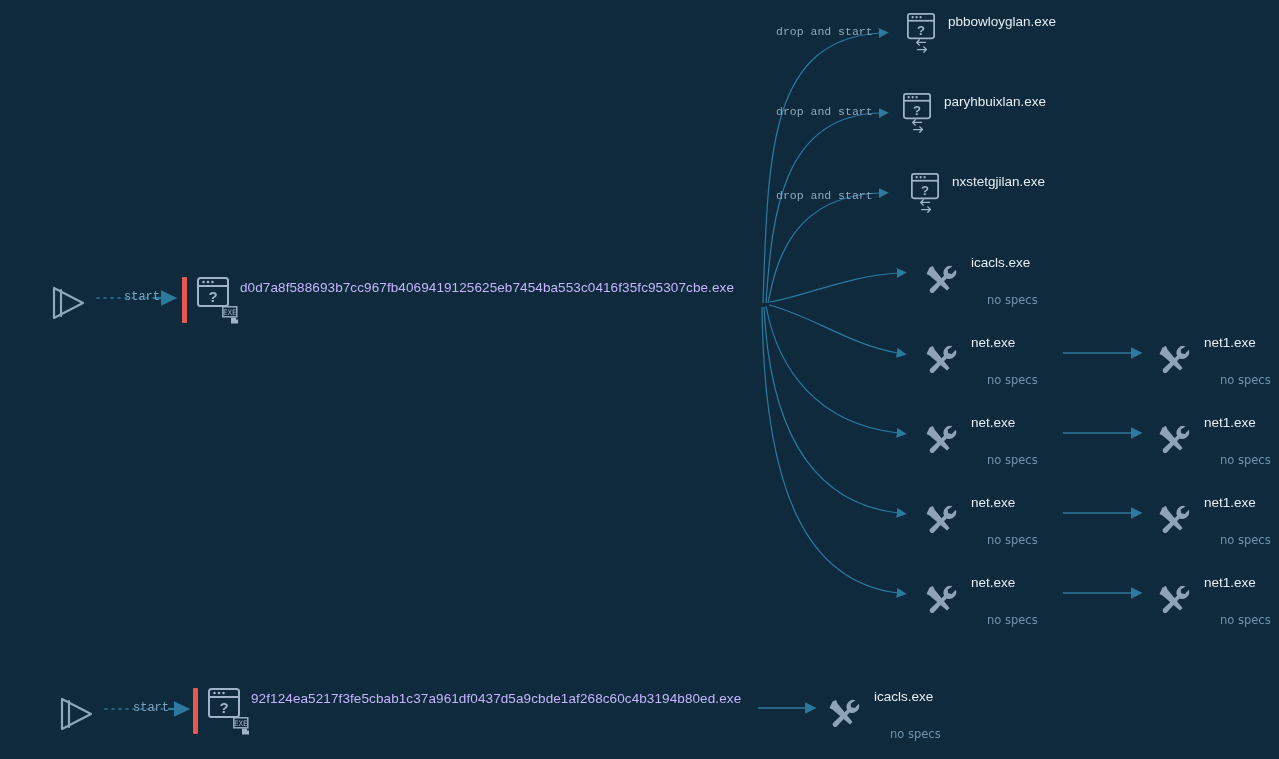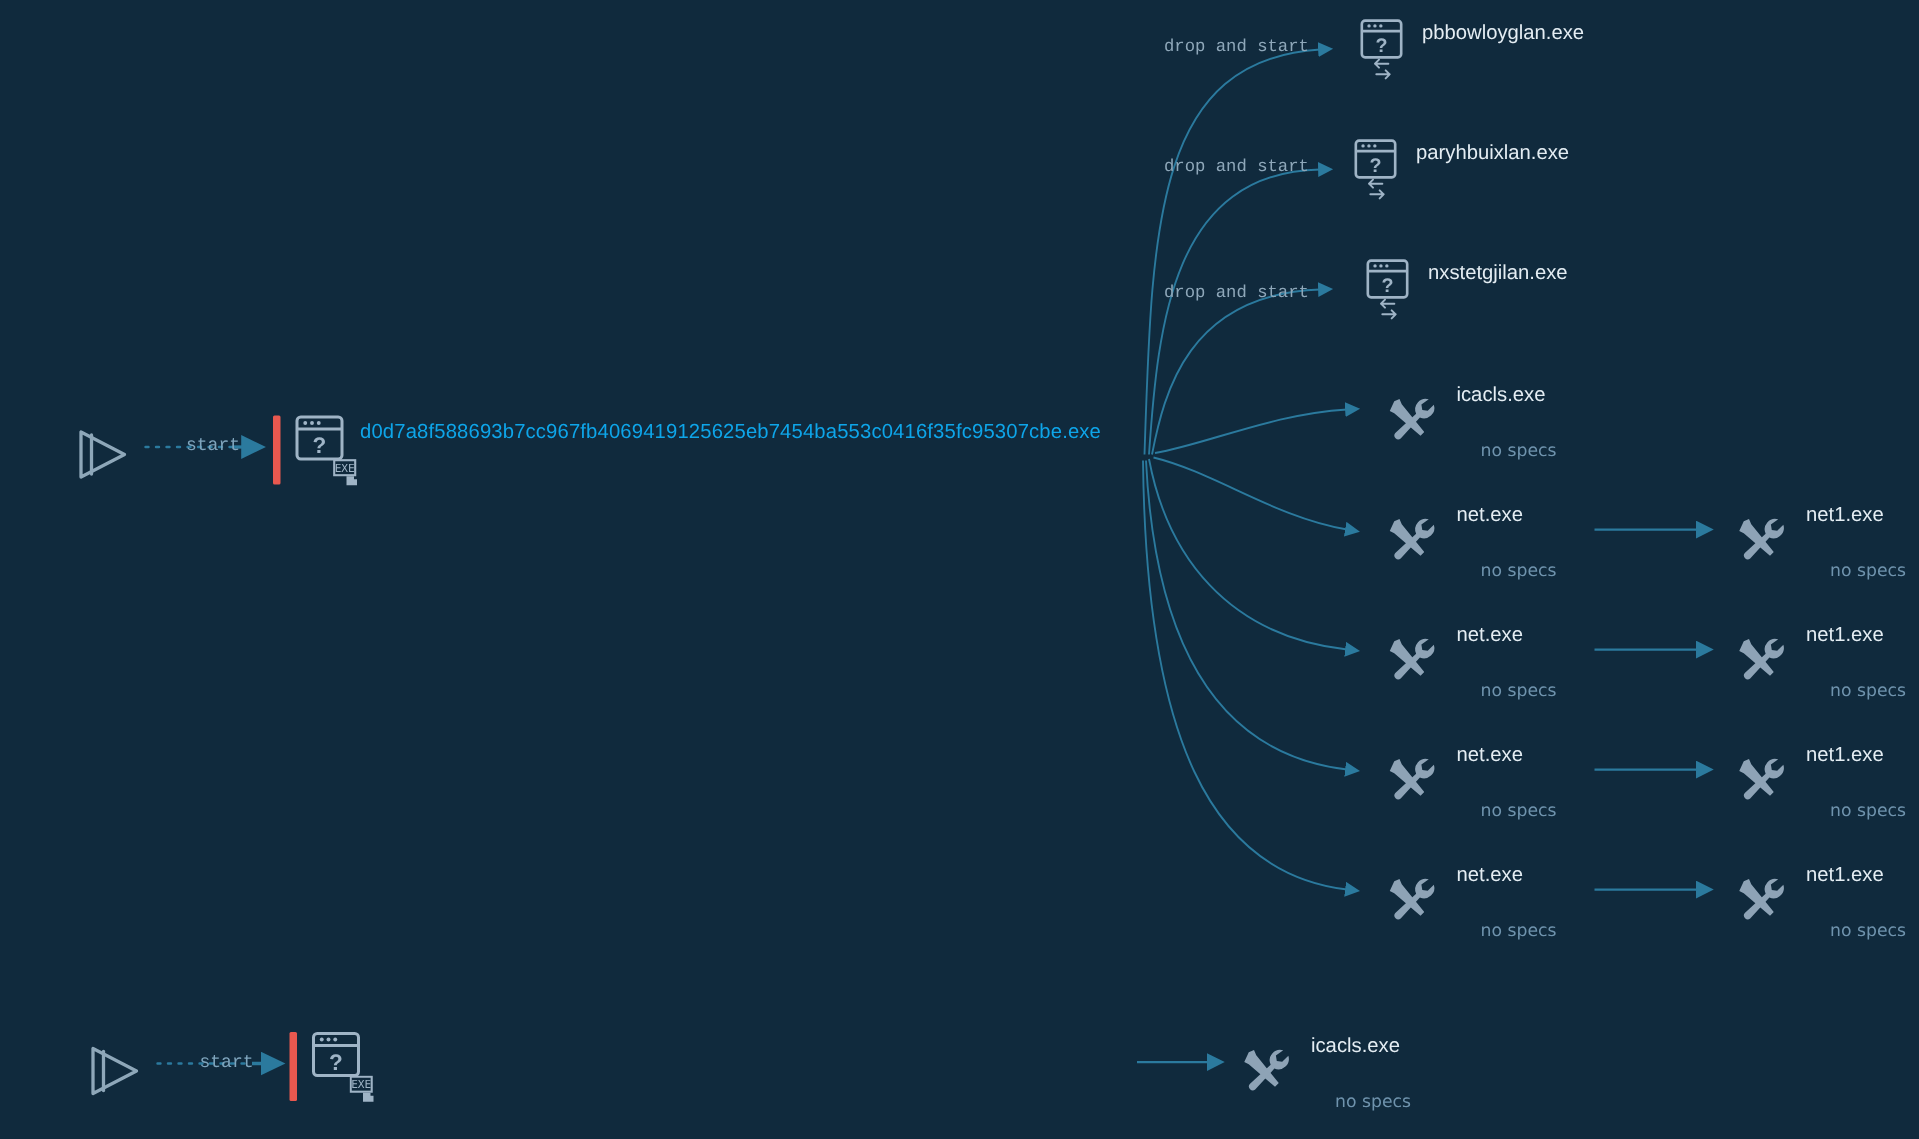--- a/index.html
+++ b/index.html
@@ -50,21 +50,21 @@
   }
   .win-icon-wrap { position: relative; width: 34px; height: 46px; }
   .exe-badge {
     position: absolute;
     left: 26px;
     top: 30px;
     width: 22px;
     height: 18px;
   }
   .root-label {
-    color: #0ea5e9;
+    color: #c4b5fd;
     font-size: 13.5px;
     line-height: 14px;
     margin-left: 10px;
     margin-top: 5px;
     white-space: nowrap;
     letter-spacing: 0.1px;
   }
 
   
   .win-node { display: flex; align-items: flex-start; }
@@ -211,20 +211,21 @@
         <circle cx="12" cy="6" r="1.3" fill="#9fb4c6"></circle>
         <circle cx="16.5" cy="6" r="1.3" fill="#9fb4c6"></circle>
         <text x="17" y="26" text-anchor="middle" fill="#9fb4c6" font-size="15" font-family="Liberation Sans, sans-serif" font-weight="bold">?</text>
       </svg>
       <svg class="exe-badge" viewBox="0 0 22 18" xmlns="http://www.w3.org/2000/svg">
         <rect x="0.8" y="0.8" width="14" height="10" fill="none" stroke="#9fb4c6" stroke-width="1.4"></rect>
         <text x="7.8" y="8.6" text-anchor="middle" fill="#9fb4c6" font-size="7.4" font-family="DejaVu Sans Mono, monospace">EXE</text>
         <path d="M9 11.5 h5 v2 h2 v4 h-7 z" fill="#9fb4c6"></path>
       </svg>
     </div>
+    <div class="root-label">92f124ea5217f3fe5cbab1c37a961df0437d5a9cbde1af268c60c4b3194b80ed.exe</div>
   </div>
 
   <div class="node win-node" style="left:906px; top:12px;">
     <div class="icon-col">
       <svg width="30" height="28" viewBox="0 0 34 32" xmlns="http://www.w3.org/2000/svg">
         <rect x="2" y="2" width="30" height="28" rx="2.5" fill="none" stroke="#9fb4c6" stroke-width="2"></rect>
         <line x1="2" y1="10" x2="32" y2="10" stroke="#9fb4c6" stroke-width="2"></line>
         <circle cx="7.5" cy="6" r="1.3" fill="#9fb4c6"></circle>
         <circle cx="12" cy="6" r="1.3" fill="#9fb4c6"></circle>
         <circle cx="16.5" cy="6" r="1.3" fill="#9fb4c6"></circle>

